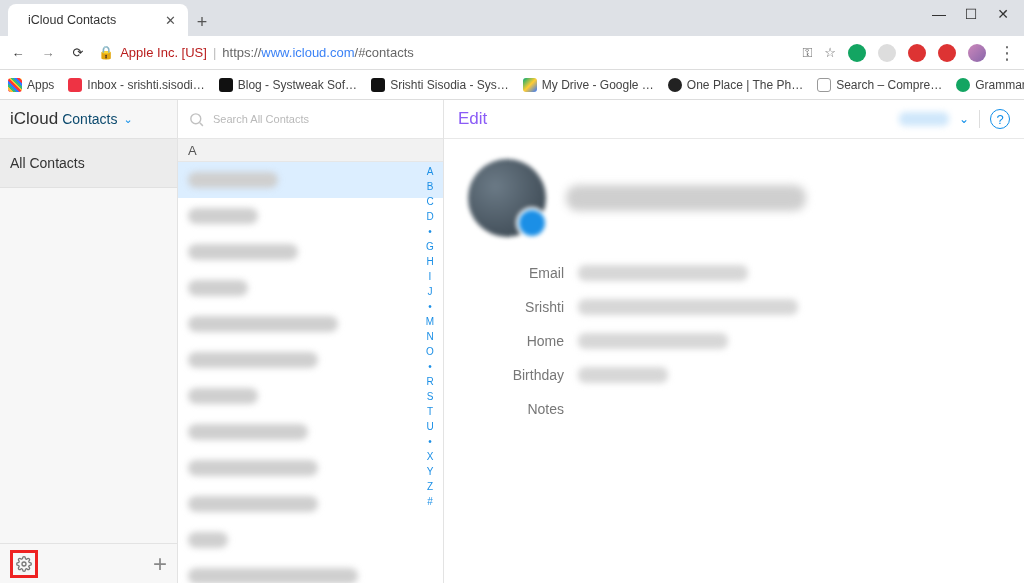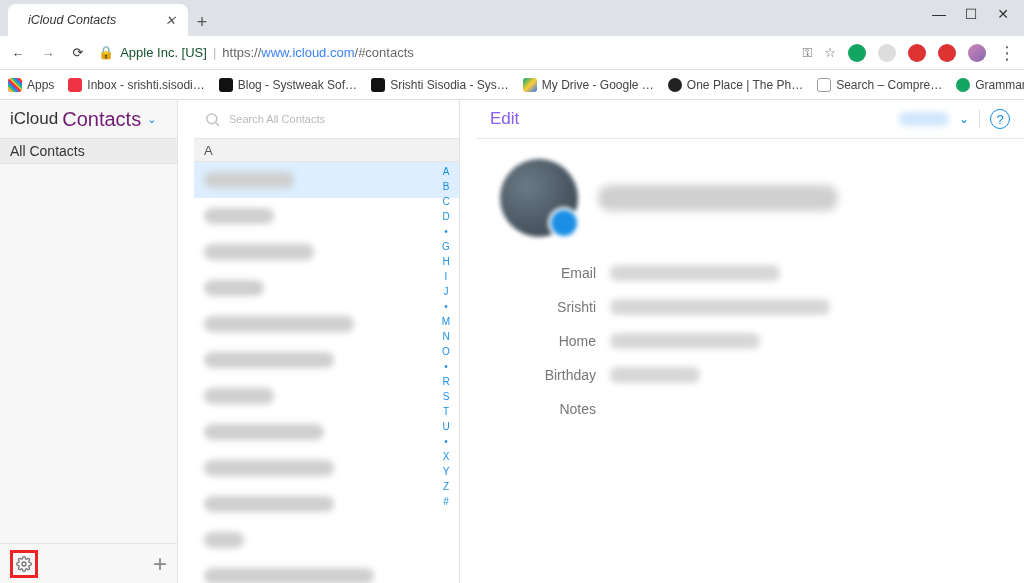--- a/index.html
+++ b/index.html
@@ -3,47 +3,47 @@
 <meta charset="utf-8">
 <style>
   * { box-sizing: border-box; margin: 0; padding: 0; }
   html, body { width: 1024px; height: 583px; font-family: -apple-system, "Segoe UI", Helvetica, Arial, sans-serif; background: #fff; overflow: hidden; }
 
   
   .window-controls { position:absolute; top:0; right:0; height:28px; display:flex; align-items:center; gap:18px; padding-right:14px; color:#333; font-size:14px; }
   .window-controls span { width:14px; text-align:center; cursor:default; }
 
   .tabbar { height:36px; background:#dee1e6; display:flex; align-items:flex-end; padding-left:8px; }
-  .tab { background:#fff; height:32px; display:flex; align-items:center; padding:0 12px; border-radius:8px 8px 0 0; font-size:12.5px; color:#333; gap:8px; min-width:180px;font-style:italic; }
+  .tab { background:#fff; height:32px; display:flex; align-items:center; padding:0 12px; border-radius:8px 8px 0 0; font-size:12.5px; color:#333; gap:8px; min-width:180px; }
   .tab .close { color:#555; font-size:13px; }
   .newtab { width:28px; height:28px; display:flex; align-items:center; justify-content:center; font-size:18px; color:#555; }
 
   .addressbar { height:34px; background:#fff; border-bottom:1px solid #ddd; display:flex; align-items:center; padding:0 8px; gap:10px; font-size:13px; color:#555; }
   .addressbar .navbtn { width:20px; text-align:center; color:#7a7a7a; }
   .addressbar .navbtn.active { color:#333; }
   .omnibox { flex:1; display:flex; align-items:center; gap:6px; font-size:13px; }
-  .omnibox .secure { color:#14532d; font-size:13px; }
+  .omnibox .secure { color:#b91c1c; font-size:13px; }
   .omnibox .host { color:#666; }
   .addr-right { display:flex; align-items:center; gap:12px; }
   .ext-icon { width:18px; height:18px; border-radius:50%; display:inline-block; }
 
   .bookmarksbar { height:30px; background:#fff; border-bottom:1px solid #ddd; display:flex; align-items:center; padding:0 8px; gap:14px; font-size:12px; color:#444; overflow:hidden; }
   .bmk { display:flex; align-items:center; gap:5px; white-space:nowrap; }
   .bmk .ico { width:14px; height:14px; border-radius:3px; display:inline-block; }
   .bookmarksbar .spacer { flex:1; }
 
   
-  .app { position:absolute; top:100px; left:0; right:0; bottom:0; display:flex; background:#fff;gap:16px; }
+  .app { position:absolute; top:100px; left:0; right:0; bottom:0; display:flex; background:#fff; }
   
   .sidebar { width:178px; background:#f7f7f7; border-right:1px solid #e3e3e3; display:flex; flex-direction:column; }
   .brandrow { height:38px; display:flex; align-items:center; padding:0 10px; gap:4px; }
   .brandrow .b1 { font-size:17px; color:#333; font-weight:400; }
-  .brandrow .b2 { font-size:20px; color:#701a75; font-weight:400; }
+  .brandrow .b2 { font-size:14px; color:#0c4a6e; font-weight:400; }
   .brandrow .chev { color:#0f8ee9; font-size:11px; margin-left:2px; }
-  .grouprow { height:26px; display:flex; align-items:center; padding:0 10px; background:#ececec; border-top:1px solid #e1e1e1; border-bottom:1px solid #e1e1e1; font-size:14px; color:#333; }
+  .grouprow { height:50px; display:flex; align-items:center; padding:0 10px; background:#ececec; border-top:1px solid #e1e1e1; border-bottom:1px solid #e1e1e1; font-size:14px; color:#333; }
   .sidebar .fill { flex:1; }
   .sidebar-bottom { height:40px; border-top:1px solid #e3e3e3; display:flex; align-items:center; justify-content:space-between; padding:0 10px; }
   .gearbox { width:28px; height:28px; border:3px solid #e22; display:flex; align-items:center; justify-content:center; color:#777; }
   .plus { font-size:24px; color:#888; font-weight:300; }
 
   
   .listcol { width:266px; border-right:1px solid #e3e3e3; position:relative; display:flex; flex-direction:column; }
   .searchrow { height:38px; display:flex; align-items:center; padding:0 10px; gap:8px; color:#b9b9b9; }
   .searchrow input { flex:1; border:none; outline:none; font-size:11px; color:#555; background:transparent; }
   .searchrow input::placeholder { color:#b9b9b9; }

